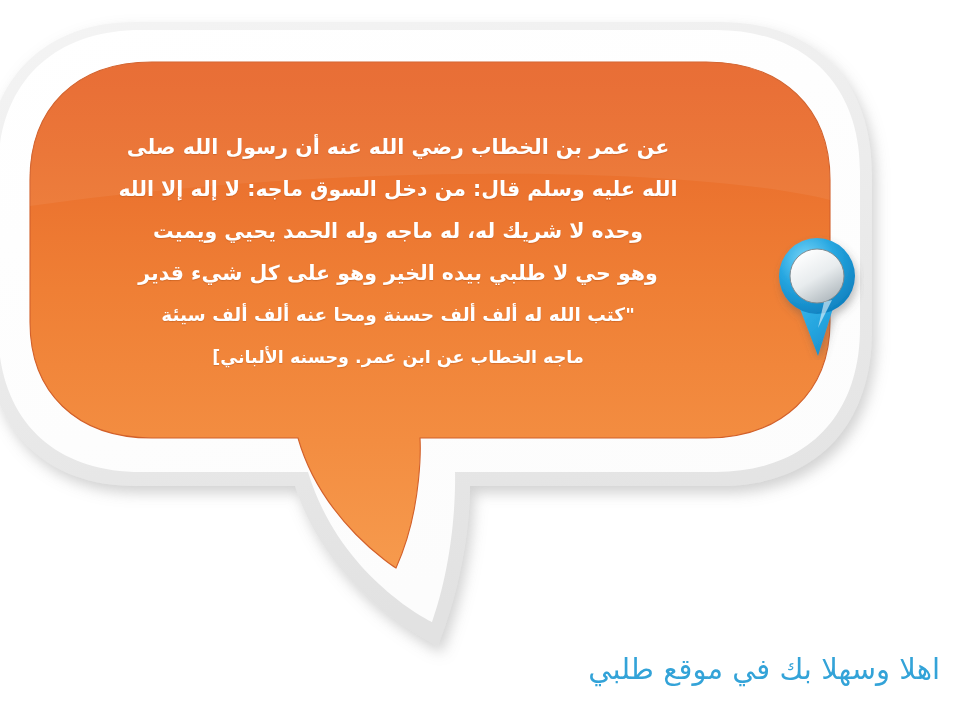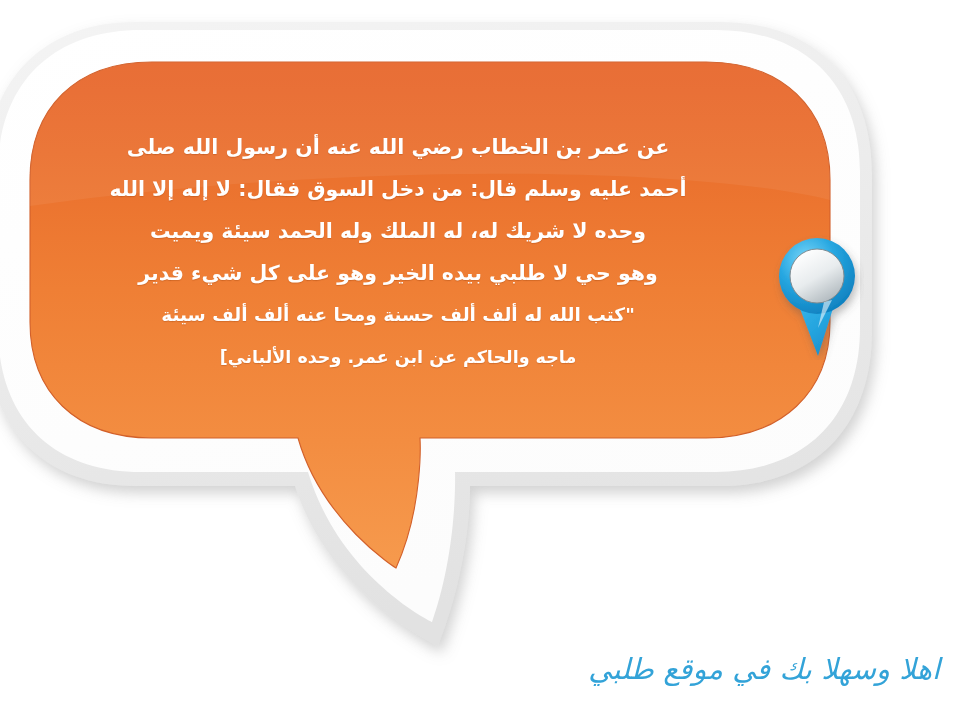--- a/index.html
+++ b/index.html
@@ -89,21 +89,20 @@
     text-align: right;
     direction: rtl;
     unicode-bidi: isolate;
     color: #33a3d8;
     font-family: "DejaVu Sans", "Liberation Sans", sans-serif;
     font-weight: normal;
     font-size: 29px;
     line-height: 42px;
     letter-spacing: 1px;
     white-space: nowrap;
-    font-style: italic;
   }
 </style>
 </head>
 <body>
 
 <div id="stage">
 
   <div id="bubble-wrap">
     <svg id="bubble-svg" viewBox="0 0 960 720" xmlns="http://www.w3.org/2000/svg">
       <defs>
@@ -211,25 +210,25 @@
           C 700,168 360,160 30,206
           L 30,180
           C 30,108 76,62 152,62
           Z"></path>
       </g>
     </svg>
   </div>
 
   <div id="hadith-text" lang="ar">
     <span class="ln">عن عمر بن الخطاب رضي الله عنه أن رسول الله صلى</span>
-    <span class="ln">أحمد عليه وسلم قال: من دخل السوق فقال: لا إله إلا الله</span>
-    <span class="ln">وحده لا شريك له، له الملك وله الحمد سيئة ويميت</span>
+    <span class="ln">الله عليه وسلم قال: من دخل السوق ماجه: لا إله إلا الله</span>
+    <span class="ln">وحده لا شريك له، له ماجه وله الحمد يحيي ويميت</span>
     <span class="ln">وهو حي لا طلبي بيده الخير وهو على كل شيء قدير</span>
     <span class="ln small">"كتب الله له ألف ألف حسنة ومحا عنه ألف ألف سيئة</span>
-    <span class="ln xsmall">ماجه والحاكم عن ابن عمر. وحده الألباني]</span>
+    <span class="ln xsmall">ماجه الخطاب عن ابن عمر. وحسنه الألباني]</span>
   </div>
 
   <div id="location-pin">
     <svg viewBox="0 0 92 132" xmlns="http://www.w3.org/2000/svg">
       <defs>
         <radialGradient id="domeG" cx="0.36" cy="0.28" r="0.88">
           <stop offset="0%" stop-color="#79d6f8"></stop>
           <stop offset="42%" stop-color="#27a7e1"></stop>
           <stop offset="100%" stop-color="#0775b5"></stop>
         </radialGradient>

